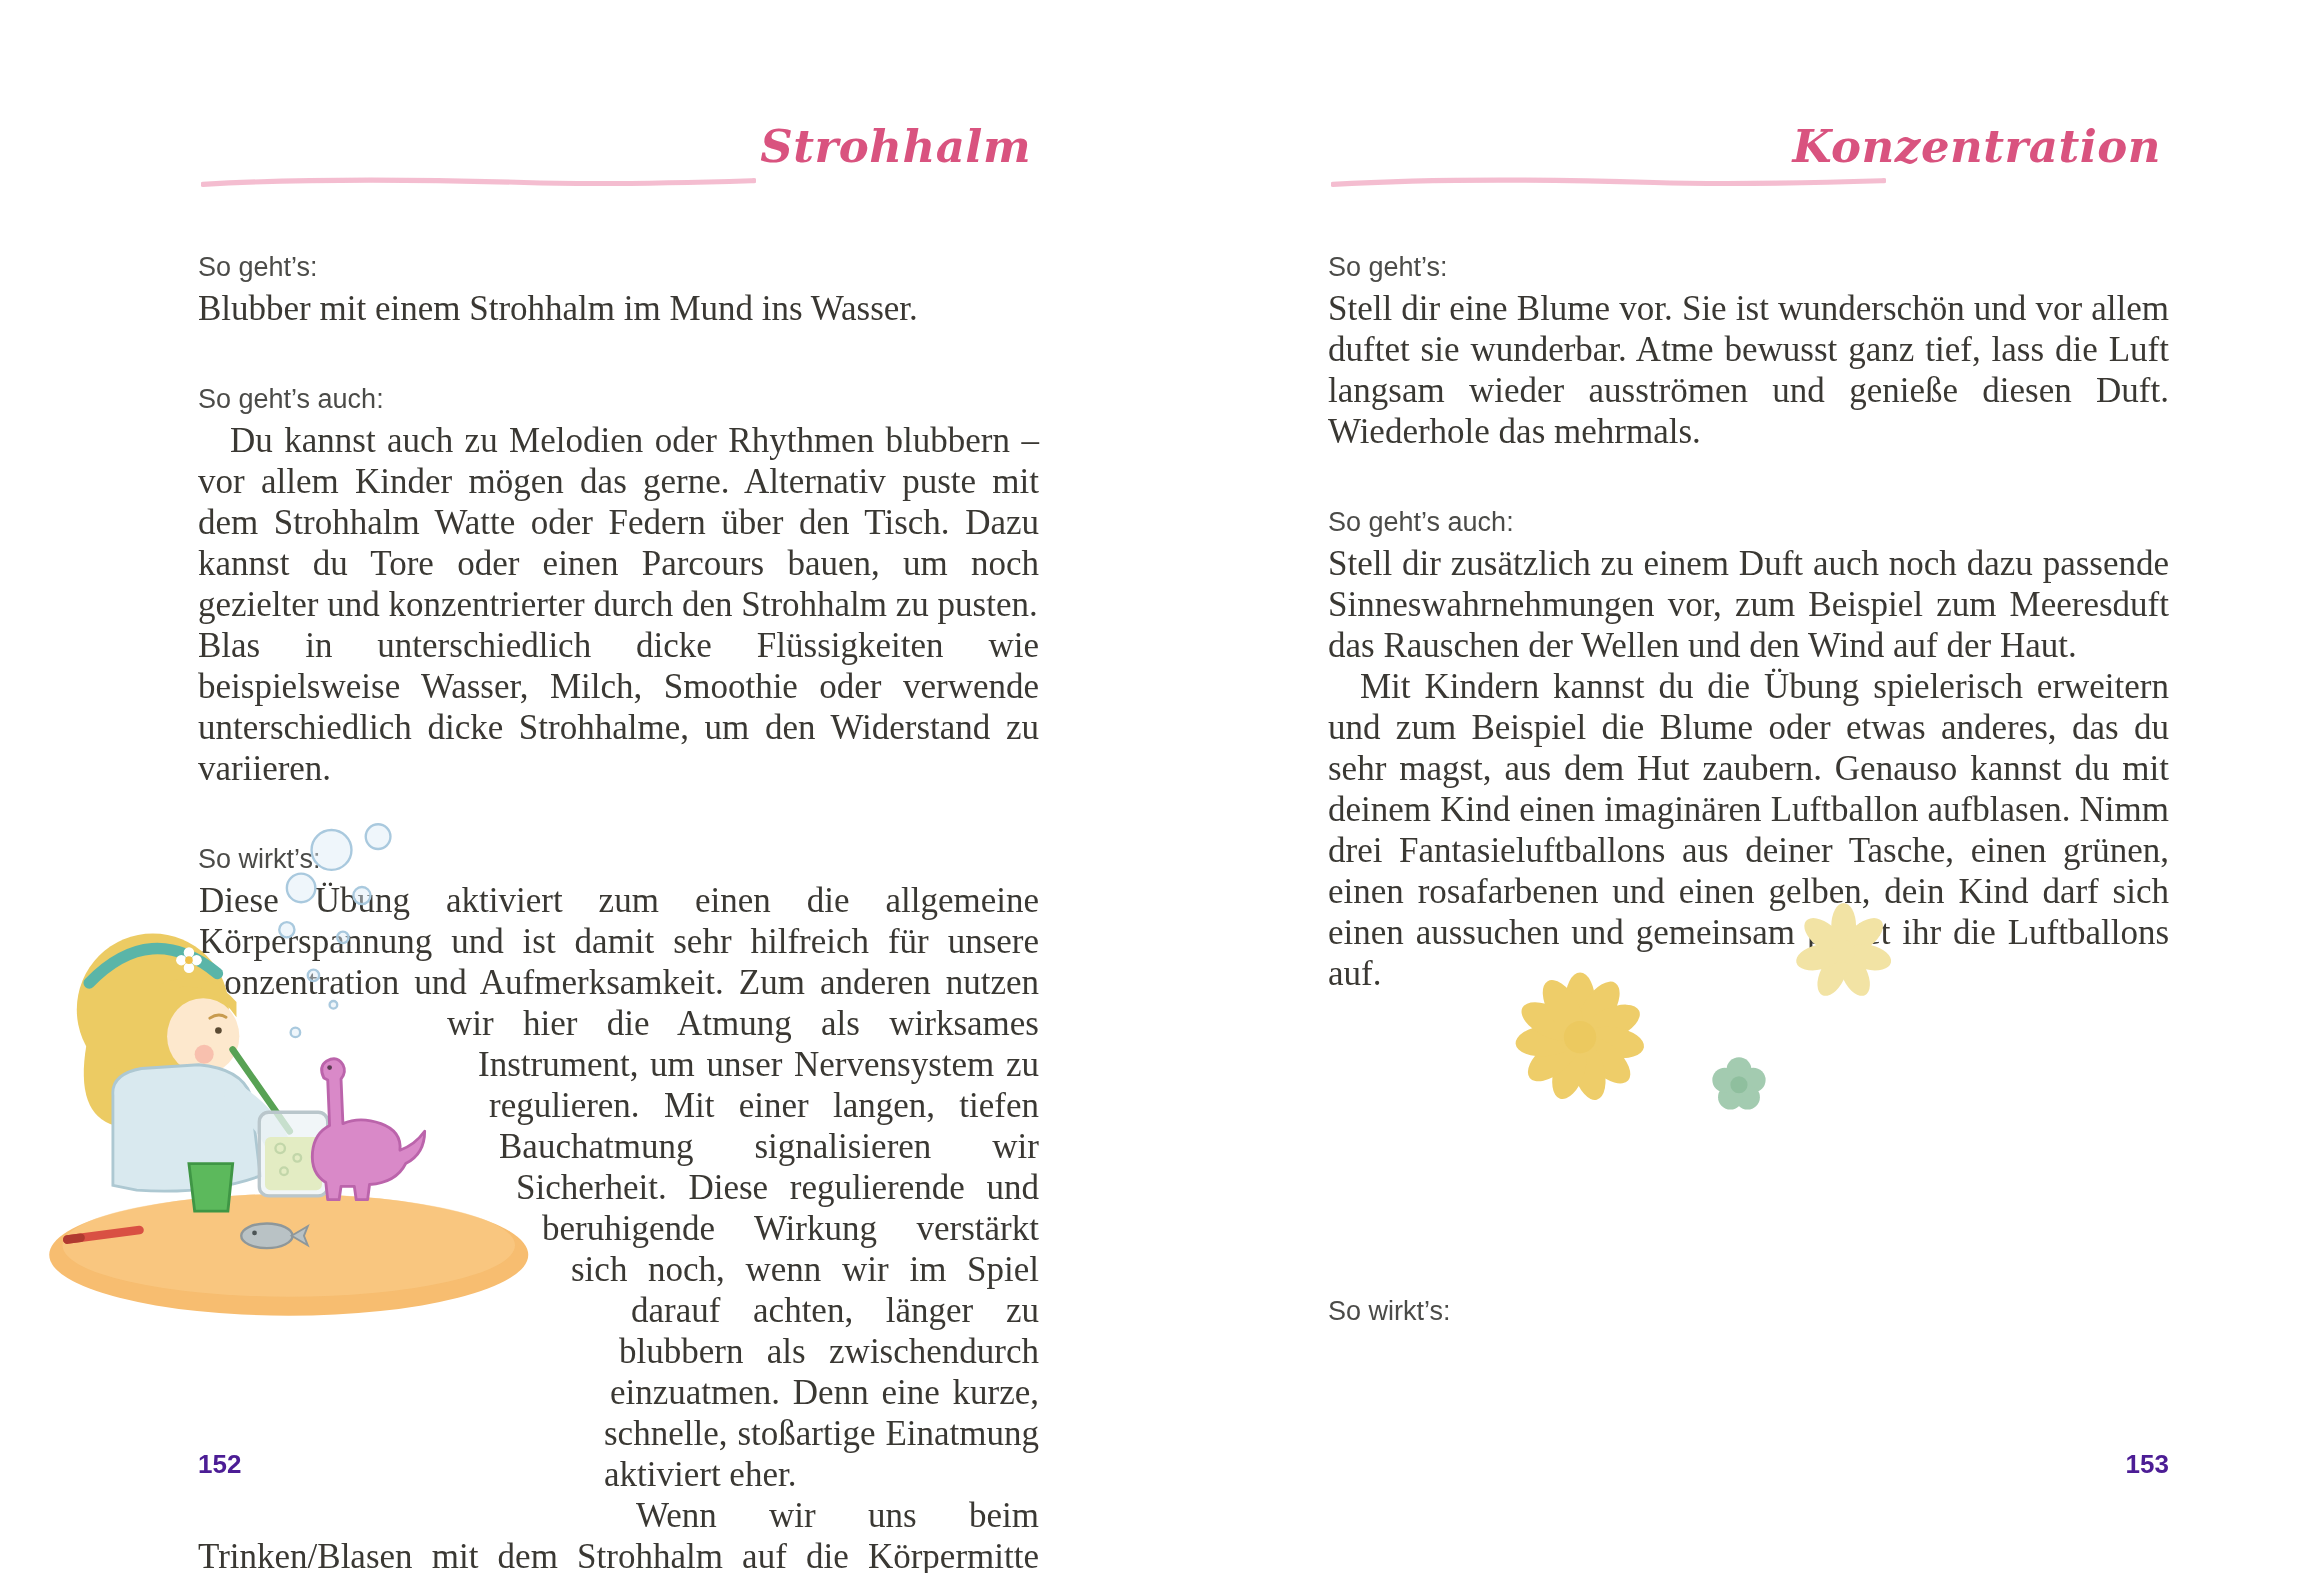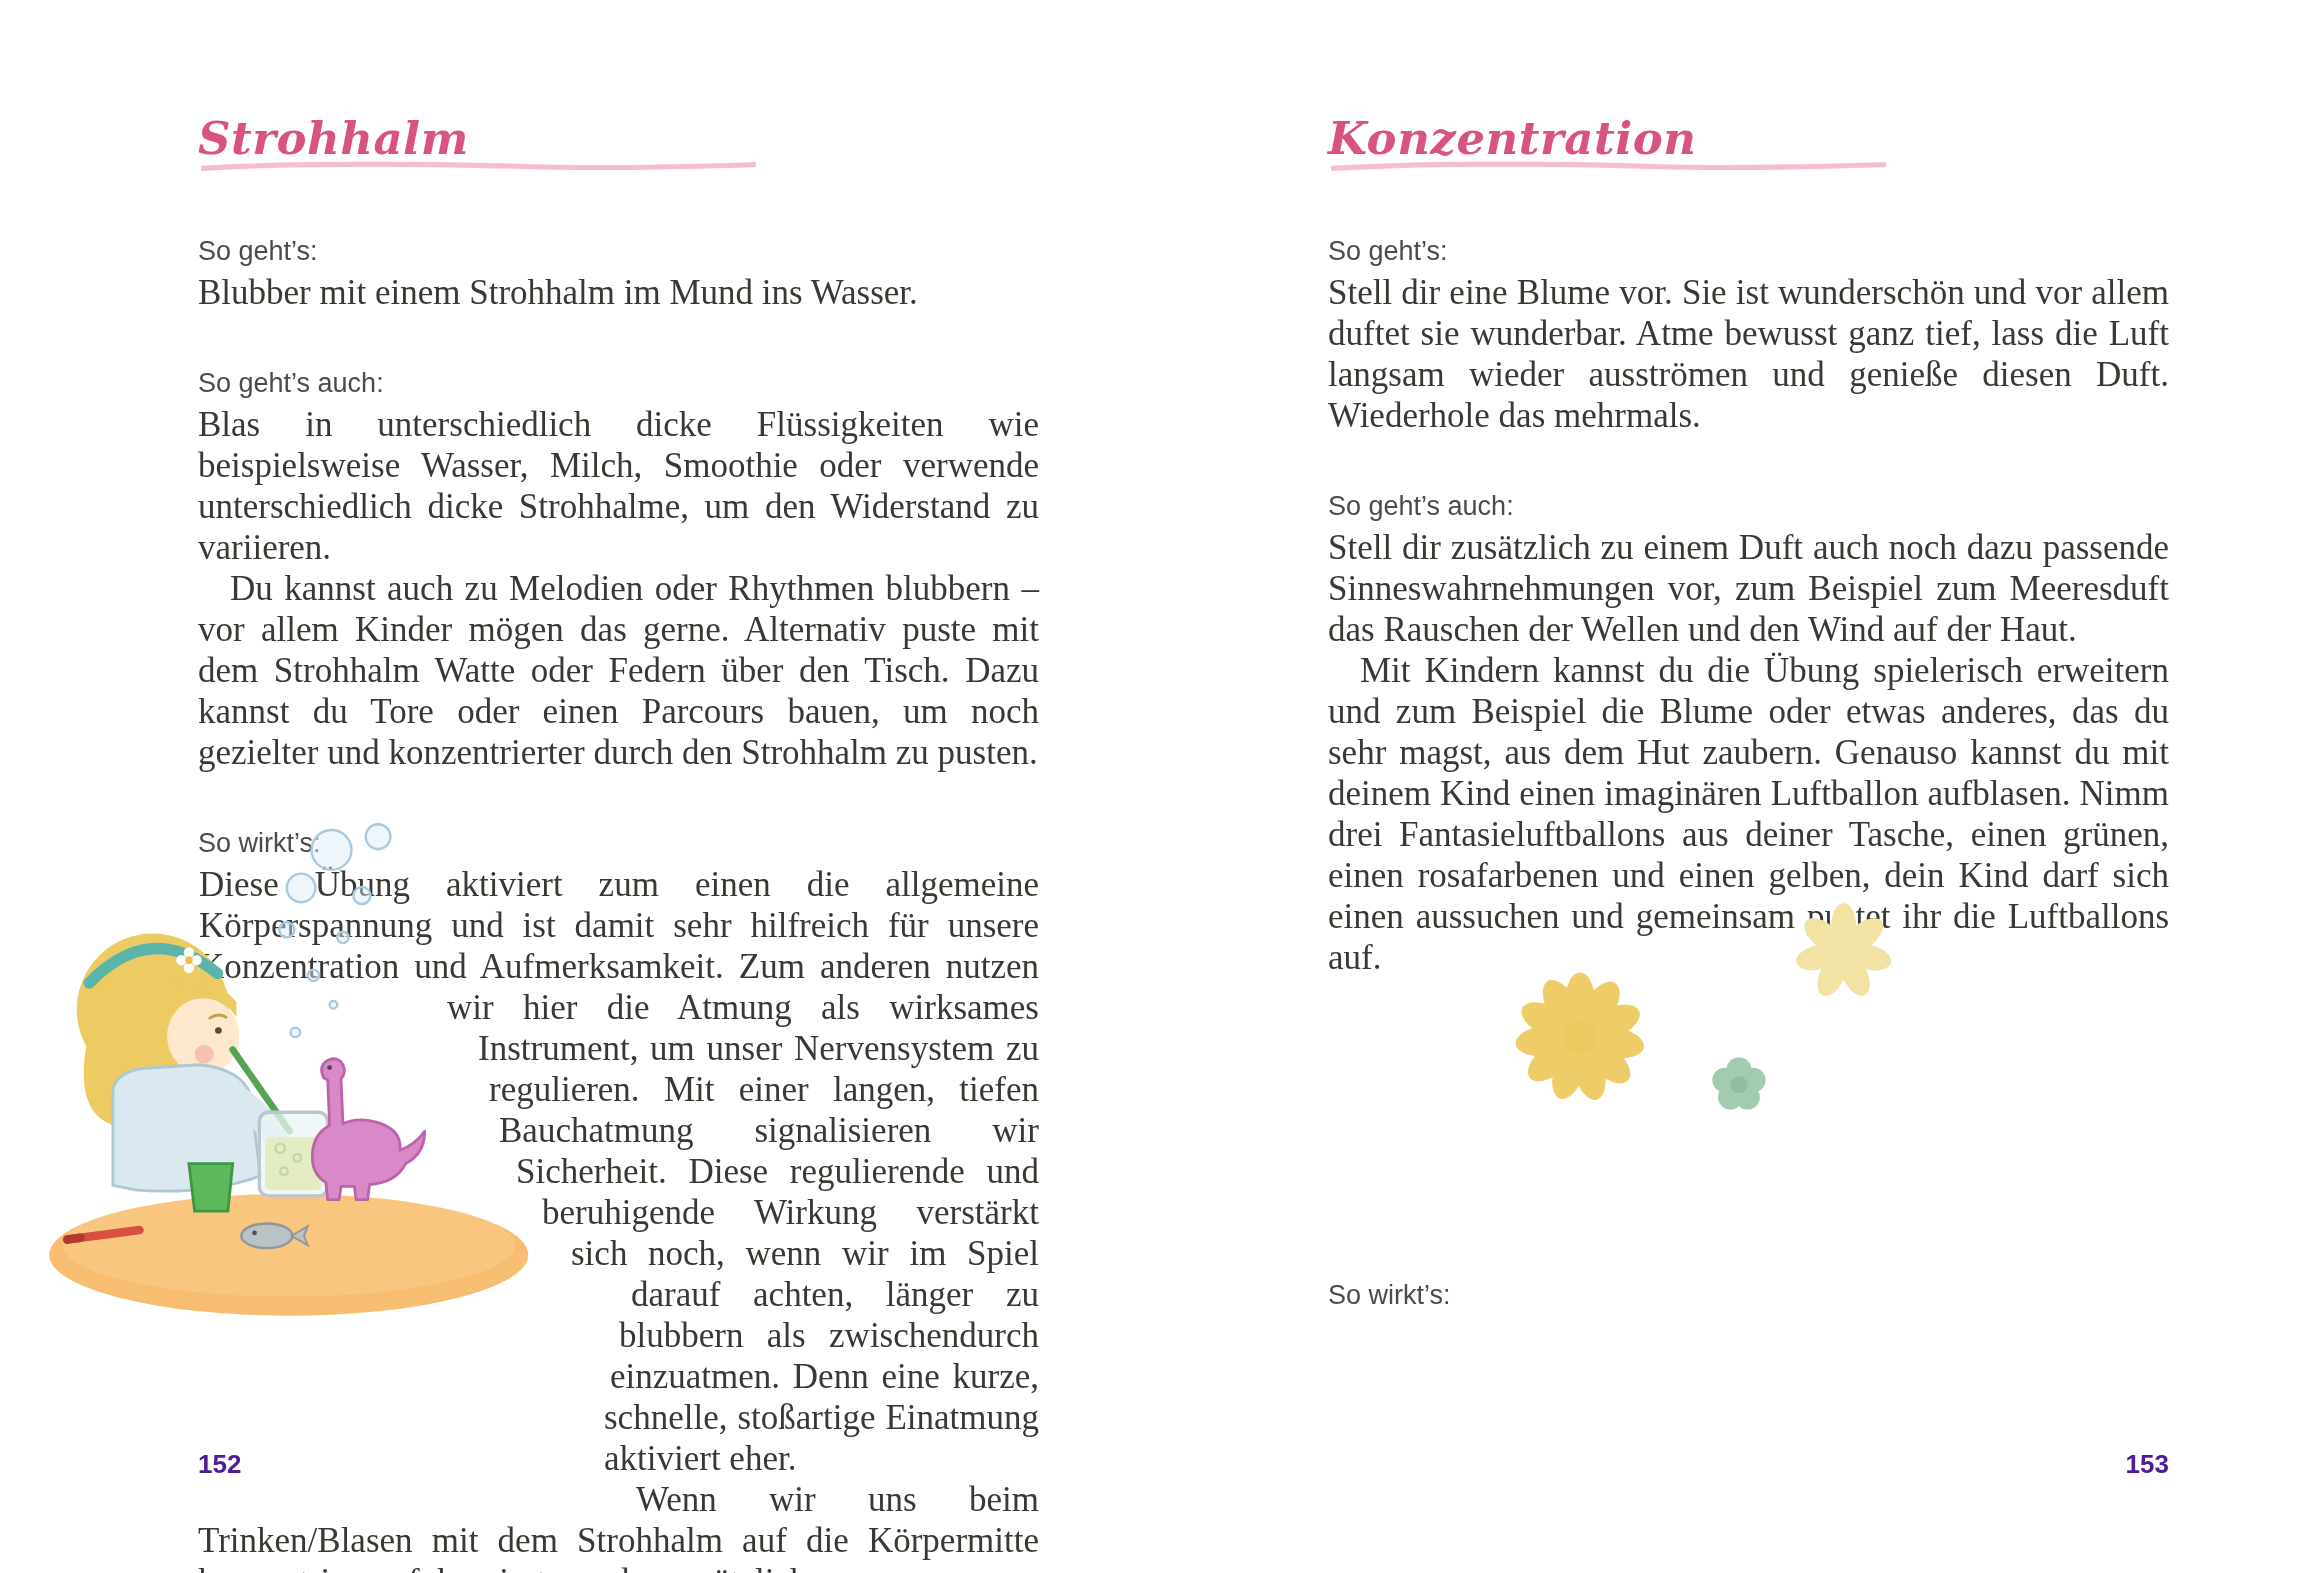--- a/index.html
+++ b/index.html
@@ -12,21 +12,21 @@
     overflow:hidden;
   }
   .page{position:absolute;top:0;width:841px;padding-top:112px}
   .page-left{left:198px}
   .page-right{left:1328px}
 
   .title{
     font-family:"DejaVu Serif",serif;
     font-style:italic;font-weight:700;
     font-size:45px;line-height:53px;
-    color:#d9537f;margin:0;letter-spacing:0.5px;
+    color:#d9537f;margin:8px;letter-spacing:0.5px;text-align:right;
   }
   .title-underline{display:block;height:15px;margin:-5.7px 0 0 2.9px}
 
   h2.sec{
     font-family:"Liberation Sans",sans-serif;
     font-size:27px;font-weight:400;color:#4b4b48;
     line-height:41px;margin:50px 0 0;
   }
   h2.first{margin-top:57px}
   h2.push{margin-top:297px}
@@ -69,22 +69,22 @@
 
     <h1 class="title">Strohhalm</h1>
     <svg class="title-underline" width="555" height="15" viewBox="0 0 584 16" preserveAspectRatio="none">
       <path d="M2,10 C120,3 240,5 340,8 C430,11 520,8 582,6" stroke="#f3b6cb" stroke-width="5.5" fill="none" stroke-linecap="round" opacity="0.9"></path>
     </svg>
 
     <h2 class="sec first">So geht’s:</h2>
     <p class="body">Blubber mit einem Strohhalm im Mund ins Wasser.</p>
 
     <h2 class="sec">So geht’s auch:</h2>
+    <p class="body indent">Du kannst auch zu Melodien oder Rhythmen blubbern – vor allem Kinder mögen das gerne. Alternativ puste mit dem Strohhalm Watte oder Federn über den Tisch. Dazu kannst du Tore oder einen Parcours bauen, um noch gezielter und konzentrierter durch den Strohhalm zu pusten.</p>
     <p class="body">Blas in unterschiedlich dicke Flüssigkeiten wie beispielsweise Wasser, Milch, Smoothie oder verwende unterschiedlich dicke Strohhalme, um den Widerstand zu variieren.</p>
-    <p class="body indent">Du kannst auch zu Melodien oder Rhythmen blubbern – vor allem Kinder mögen das gerne. Alternativ puste mit dem Strohhalm Watte oder Federn über den Tisch. Dazu kannst du Tore oder einen Parcours bauen, um noch gezielter und konzentrierter durch den Strohhalm zu pusten.</p>
 
     <h2 class="sec">So wirkt’s:</h2>
     <div class="wrap-area">
       <div class="stair s0"></div>
       <div class="stair s1"></div>
       <div class="stair s2"></div>
       <div class="stair s3"></div>
       <div class="stair s4"></div>
       <div class="stair s5"></div>
       <div class="stair s6"></div>

